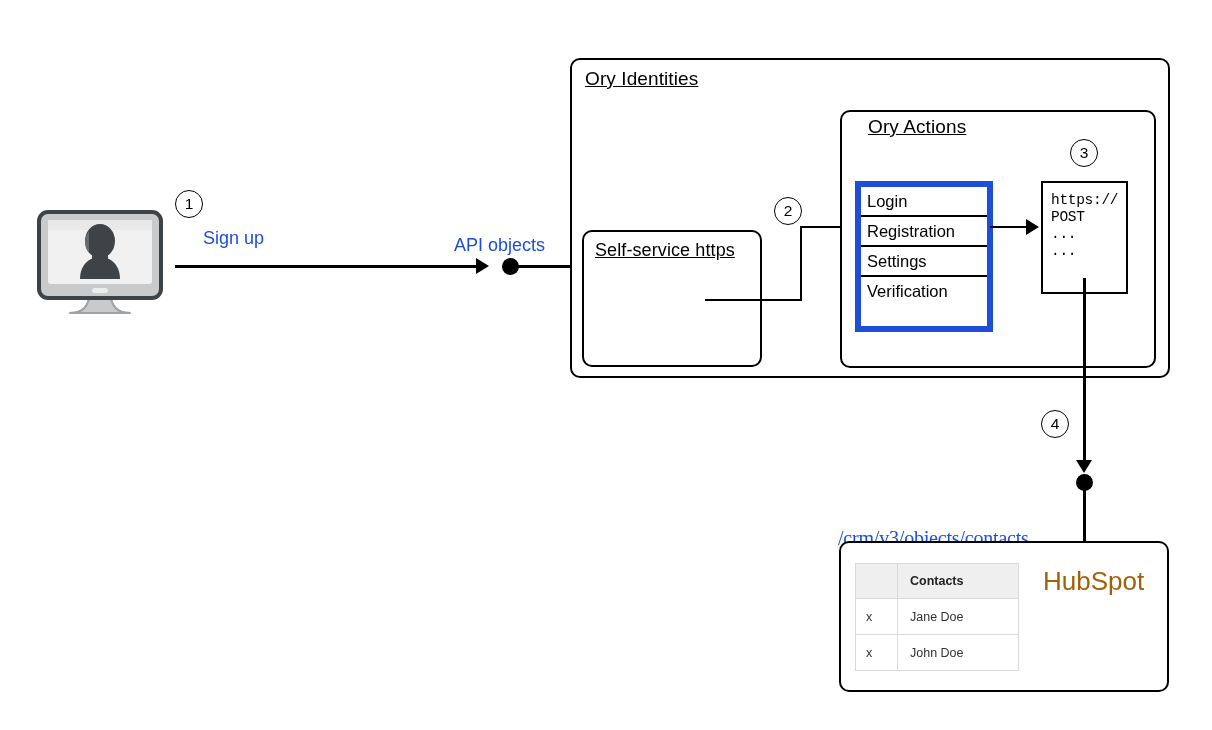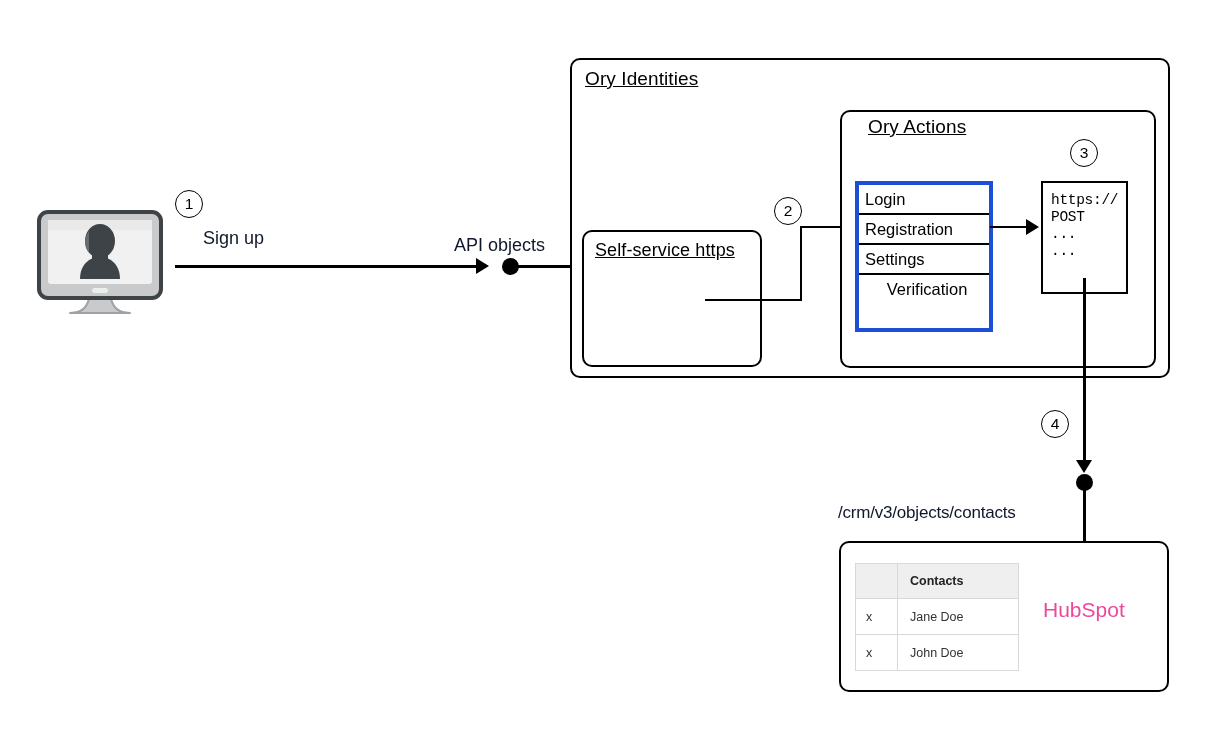--- a/index.html
+++ b/index.html
@@ -32,34 +32,34 @@
     font-size: 19px;
     color: #000;
     white-space: nowrap;
     letter-spacing: 0.1px;
     text-decoration: underline;
   }
 
   
   .flow-list {
     position: absolute;
-    border: 4px solid #1d4ed8;
+    border: 6px solid #1d4ed8;
     background: #fff;
     box-sizing: border-box;
   }
   .flow-item {
     height: 30px;
     line-height: 29px;
     padding-left: 6px;
     font-size: 16.5px;
     border-bottom: 2px solid #000;
     box-sizing: border-box;
     white-space: nowrap;
   }
-  .flow-item:last-child { border-bottom: none; text-align: center; }
+  .flow-item:last-child { border-bottom: none; }
 
   
   .code-box {
     position: absolute;
     border: 2.5px solid #000;
     background: #fff;
     box-sizing: border-box;
     font-family: "Liberation Mono", "DejaVu Sans Mono", monospace;
     font-size: 14.5px;
     line-height: 17px;
@@ -102,23 +102,23 @@
   }
   .arrow-d {
     position: absolute;
     width: 0; height: 0;
     border-left: 8px solid transparent;
     border-right: 8px solid transparent;
     border-top: 13px solid #000;
   }
 
   
-  .txt { position: absolute; white-space: nowrap; color: #0f172a; }
+  .txt { position: absolute; white-space: nowrap; color: #1d4ed8; }
   .txt-sans { font-family: "Liberation Sans", sans-serif; font-size: 18px; }
-  .txt-mono { font-family: Liberation Sans, sans-serif; font-size: 17px; letter-spacing: -0.2px; }
+  .txt-mono { font-family: Liberation Serif, serif; font-size: 20px; letter-spacing: -0.2px; margin-top: 24px; }
 
   
   .monitor { position: absolute; left: 36px; top: 209px; width: 128px; height: 112px; }
 
   
   .hs-table {
     position: absolute;
     border-collapse: collapse;
     background: #fdba74;
     font-size: 12.5px;
@@ -129,24 +129,23 @@
     box-sizing: border-box;
     text-align: left;
     font-weight: normal;
   }
   .hs-table .hdr td { background: #efefef; height: 35px; font-weight: bold; color: #222; }
   .hs-table .body-row td { height: 36px; background: #fff; }
   .hs-col-x { width: 42px; padding-left: 10px; }
   .hs-col-name { width: 121px; padding-left: 12px; }
   .hs-title {
     position: absolute;
-    font-size: 21px;
-    color: #ec4899;
+    font-size: 26px;
+    color: #a16207;
     white-space: nowrap;
-    margin-top: 32px;
   }
 </style>
 </head>
 <body>
 
 <div id="canvas">
 
   <div class="monitor">
     <svg width="128" height="112" viewBox="0 0 128 112" xmlns="http://www.w3.org/2000/svg">
 

